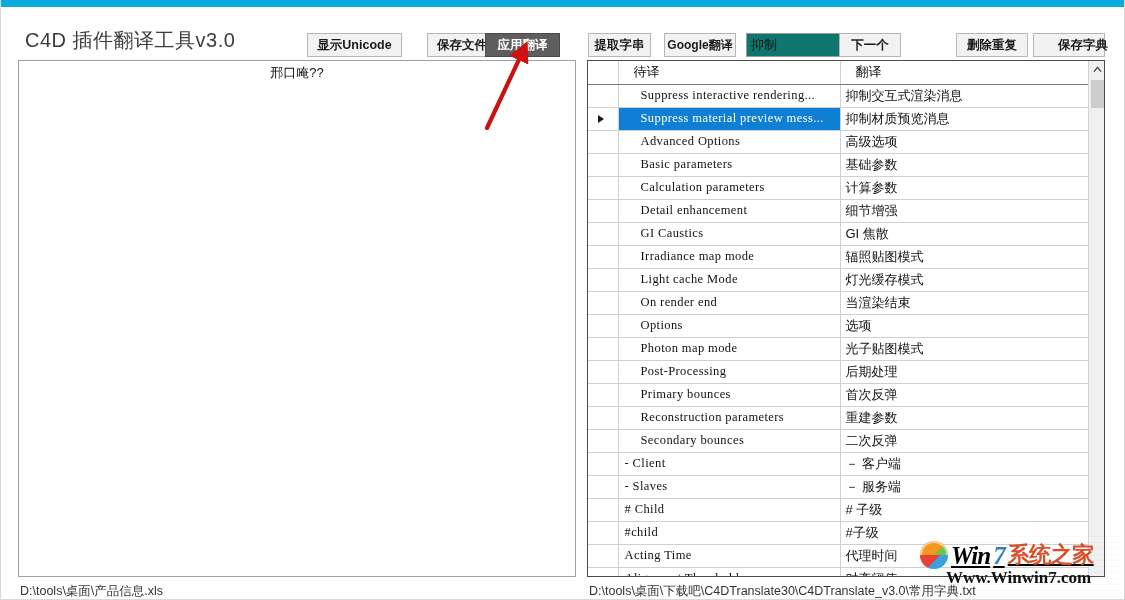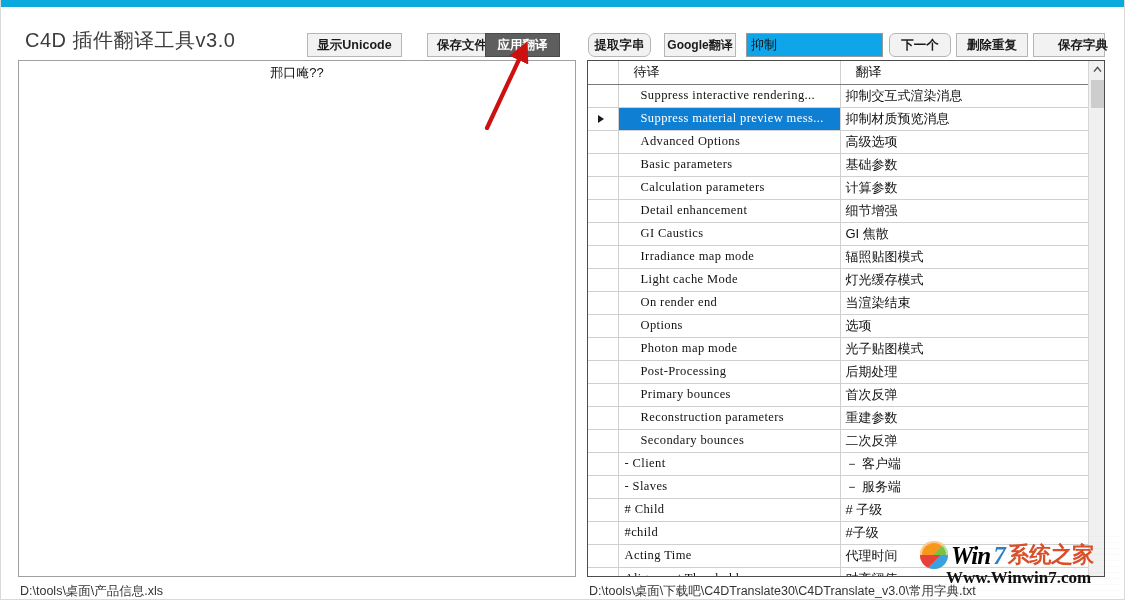--- a/index.html
+++ b/index.html
@@ -64,31 +64,31 @@
     font-family: "Liberation Sans", sans-serif;
   }
   .btn.dark {
     background: #5e5e5e;
     border-color: #4a4a4a;
     color: #ffffff;
   }
   #btn-unicode { left: 306px; width: 95px; }
   #btn-save-file { left: 406px; width: 70px; margin-left: 20px; }
   #btn-apply { left: 484px; width: 75px; }
-  #btn-extract { left: 587px; width: 63px; border-radius: 7px; }
+  #btn-extract { left: 587px; width: 63px; }
   #btn-google { left: 663px; width: 72px; font-size: 12px; }
-  #btn-next { left: 888px; width: 62px; border-radius: 6px; }
+  #btn-next { left: 838px; width: 62px; }
   #btn-dedupe { left: 955px; width: 72px; }
   #btn-save-dict { left: 1032px; width: 72px; padding-left: 28px; }
 
   .search-input {
     position: absolute; left: 745px; top: 26px;
     width: 137px; height: 24px;
     border: 1px solid #999;
-    background: #0ea5e9;
+    background: #0f766e;
     font-size: 13px;
     color: #111;
     padding: 0 4px;
     font-family: "Liberation Sans", sans-serif;
   }
 
   
   .left-pane {
     position: absolute; left: 17px; top: 60px;
     width: 558px; height: 517px;
@@ -226,21 +226,21 @@
 
   
   .watermark {
     position: absolute; right: 4px; bottom: 2px;
     width: 200px; height: 62px;
     pointer-events: none;
     user-select: none;
   }
   .wm-row1 {
     position: absolute; left: 0; top: 6px;
-    display: flex; align-items: center; gap: 3px;
+    display: flex; align-items: center; gap: 3px; text-decoration: underline;
   }
   .wm-logo {
     width: 28px; height: 28px; border-radius: 50%;
     background:
       linear-gradient(135deg,#f7971e 0%,#f7971e 49%,#7ac143 50%,#7ac143 100%);
     position: relative; overflow: hidden;
     box-shadow: inset 0 0 0 2px rgba(255,255,255,.5);
   }
   .wm-logo::after {
     content: ""; position: absolute; left: 0; top: 50%;

